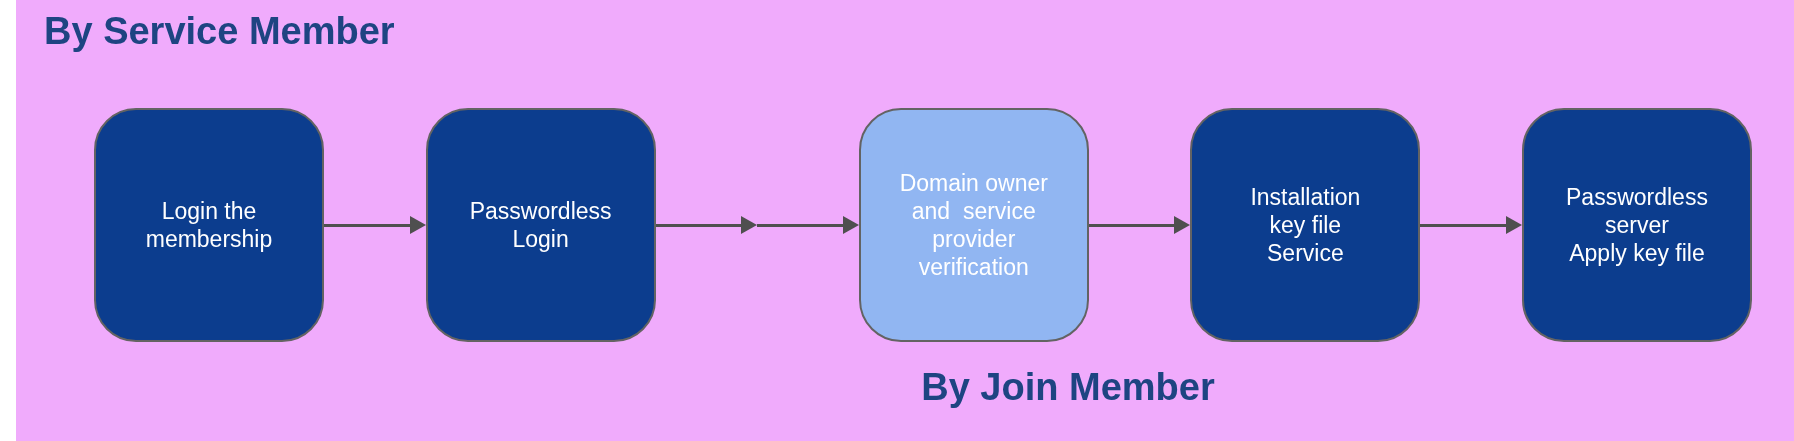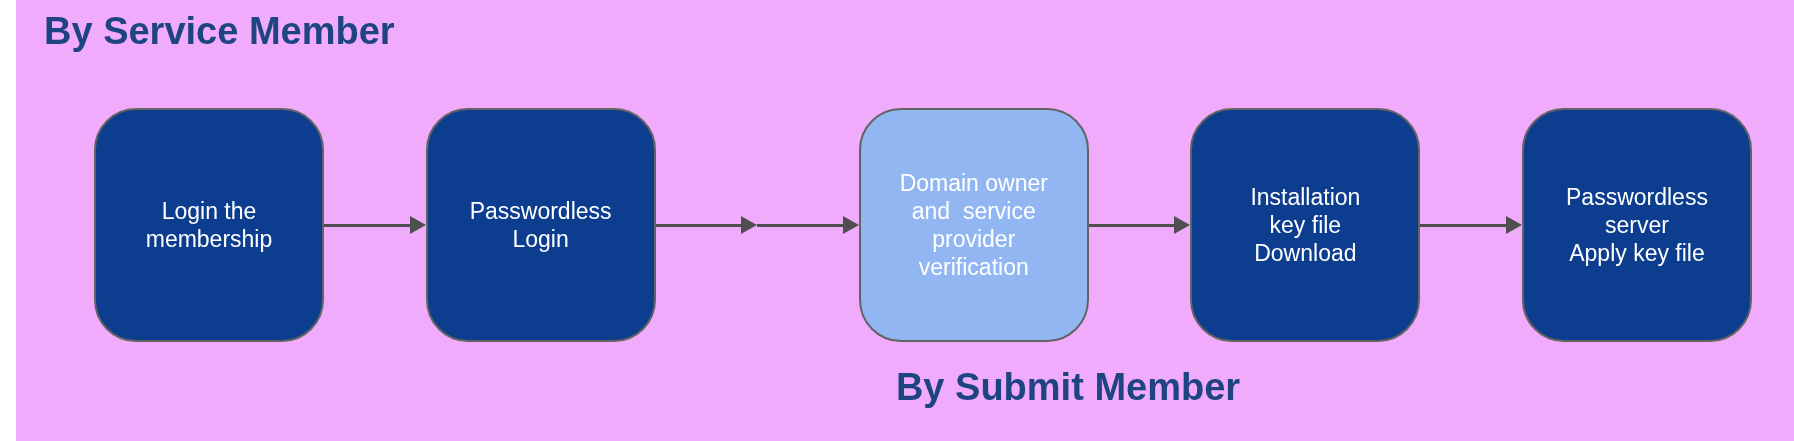--- a/index.html
+++ b/index.html
@@ -127,31 +127,31 @@
     </div>
 
     <div class="connector">
       <span class="shaft"></span>
       <span class="head"></span>
     </div>
 
     <div class="node dark">
       <span class="node-label">Installation
 key file
-Download</span>
+Service</span>
     </div>
 
     <div class="connector">
       <span class="shaft"></span>
       <span class="head"></span>
     </div>
 
     <div class="node dark">
       <span class="node-label">Passwordless
 server
 Apply key file</span>
     </div>
 
   </div>
 
-  <div class="title title-bottom">By Submit Member</div>
+  <div class="title title-bottom">By Join Member</div>
 
 </div>
 
 </body></html>

